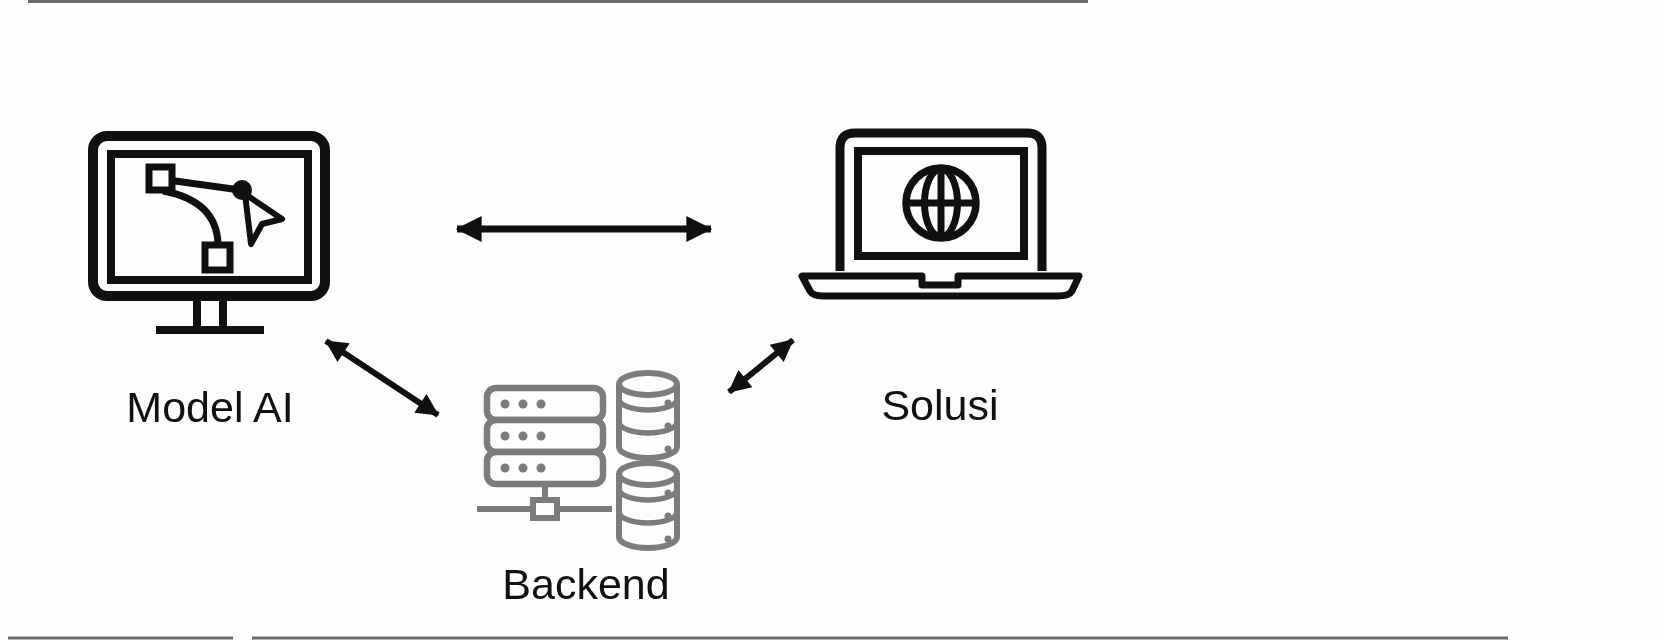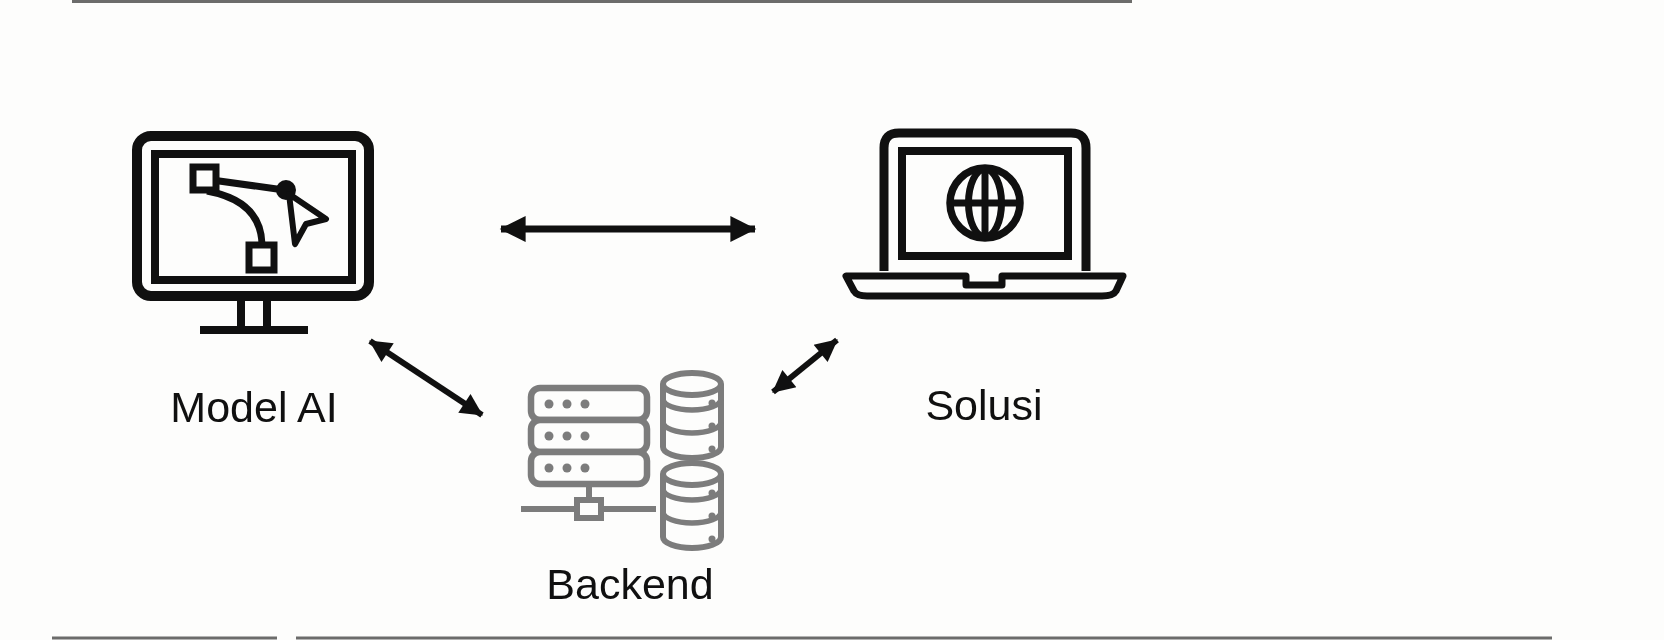--- a/index.html
+++ b/index.html
@@ -5,21 +5,20 @@
   * { margin: 0; padding: 0; box-sizing: border-box; }
   html, body { width: 100%; height: 100%; }
   body { background: var(--bg, #fdfdfc); font-family: "Liberation Sans", sans-serif; }
 
   .canvas {
     position: relative;
     width: 1612px;
     height: 640px;
     background: var(--bg, #fdfdfc);
     overflow: hidden;
-    margin-left: 44px;
   }
   svg.diagram { position: absolute; left: 0; top: 0; display: block; }
 
   
   .s   { stroke: var(--ink, #101010); fill: none; }
   .sf  { stroke: var(--ink, #101010); fill: var(--bg, #fdfdfc); }
   .f   { fill: var(--ink, #101010); }
 
   
   .gs  { stroke: var(--gray, #7c7c7c); fill: none; }

